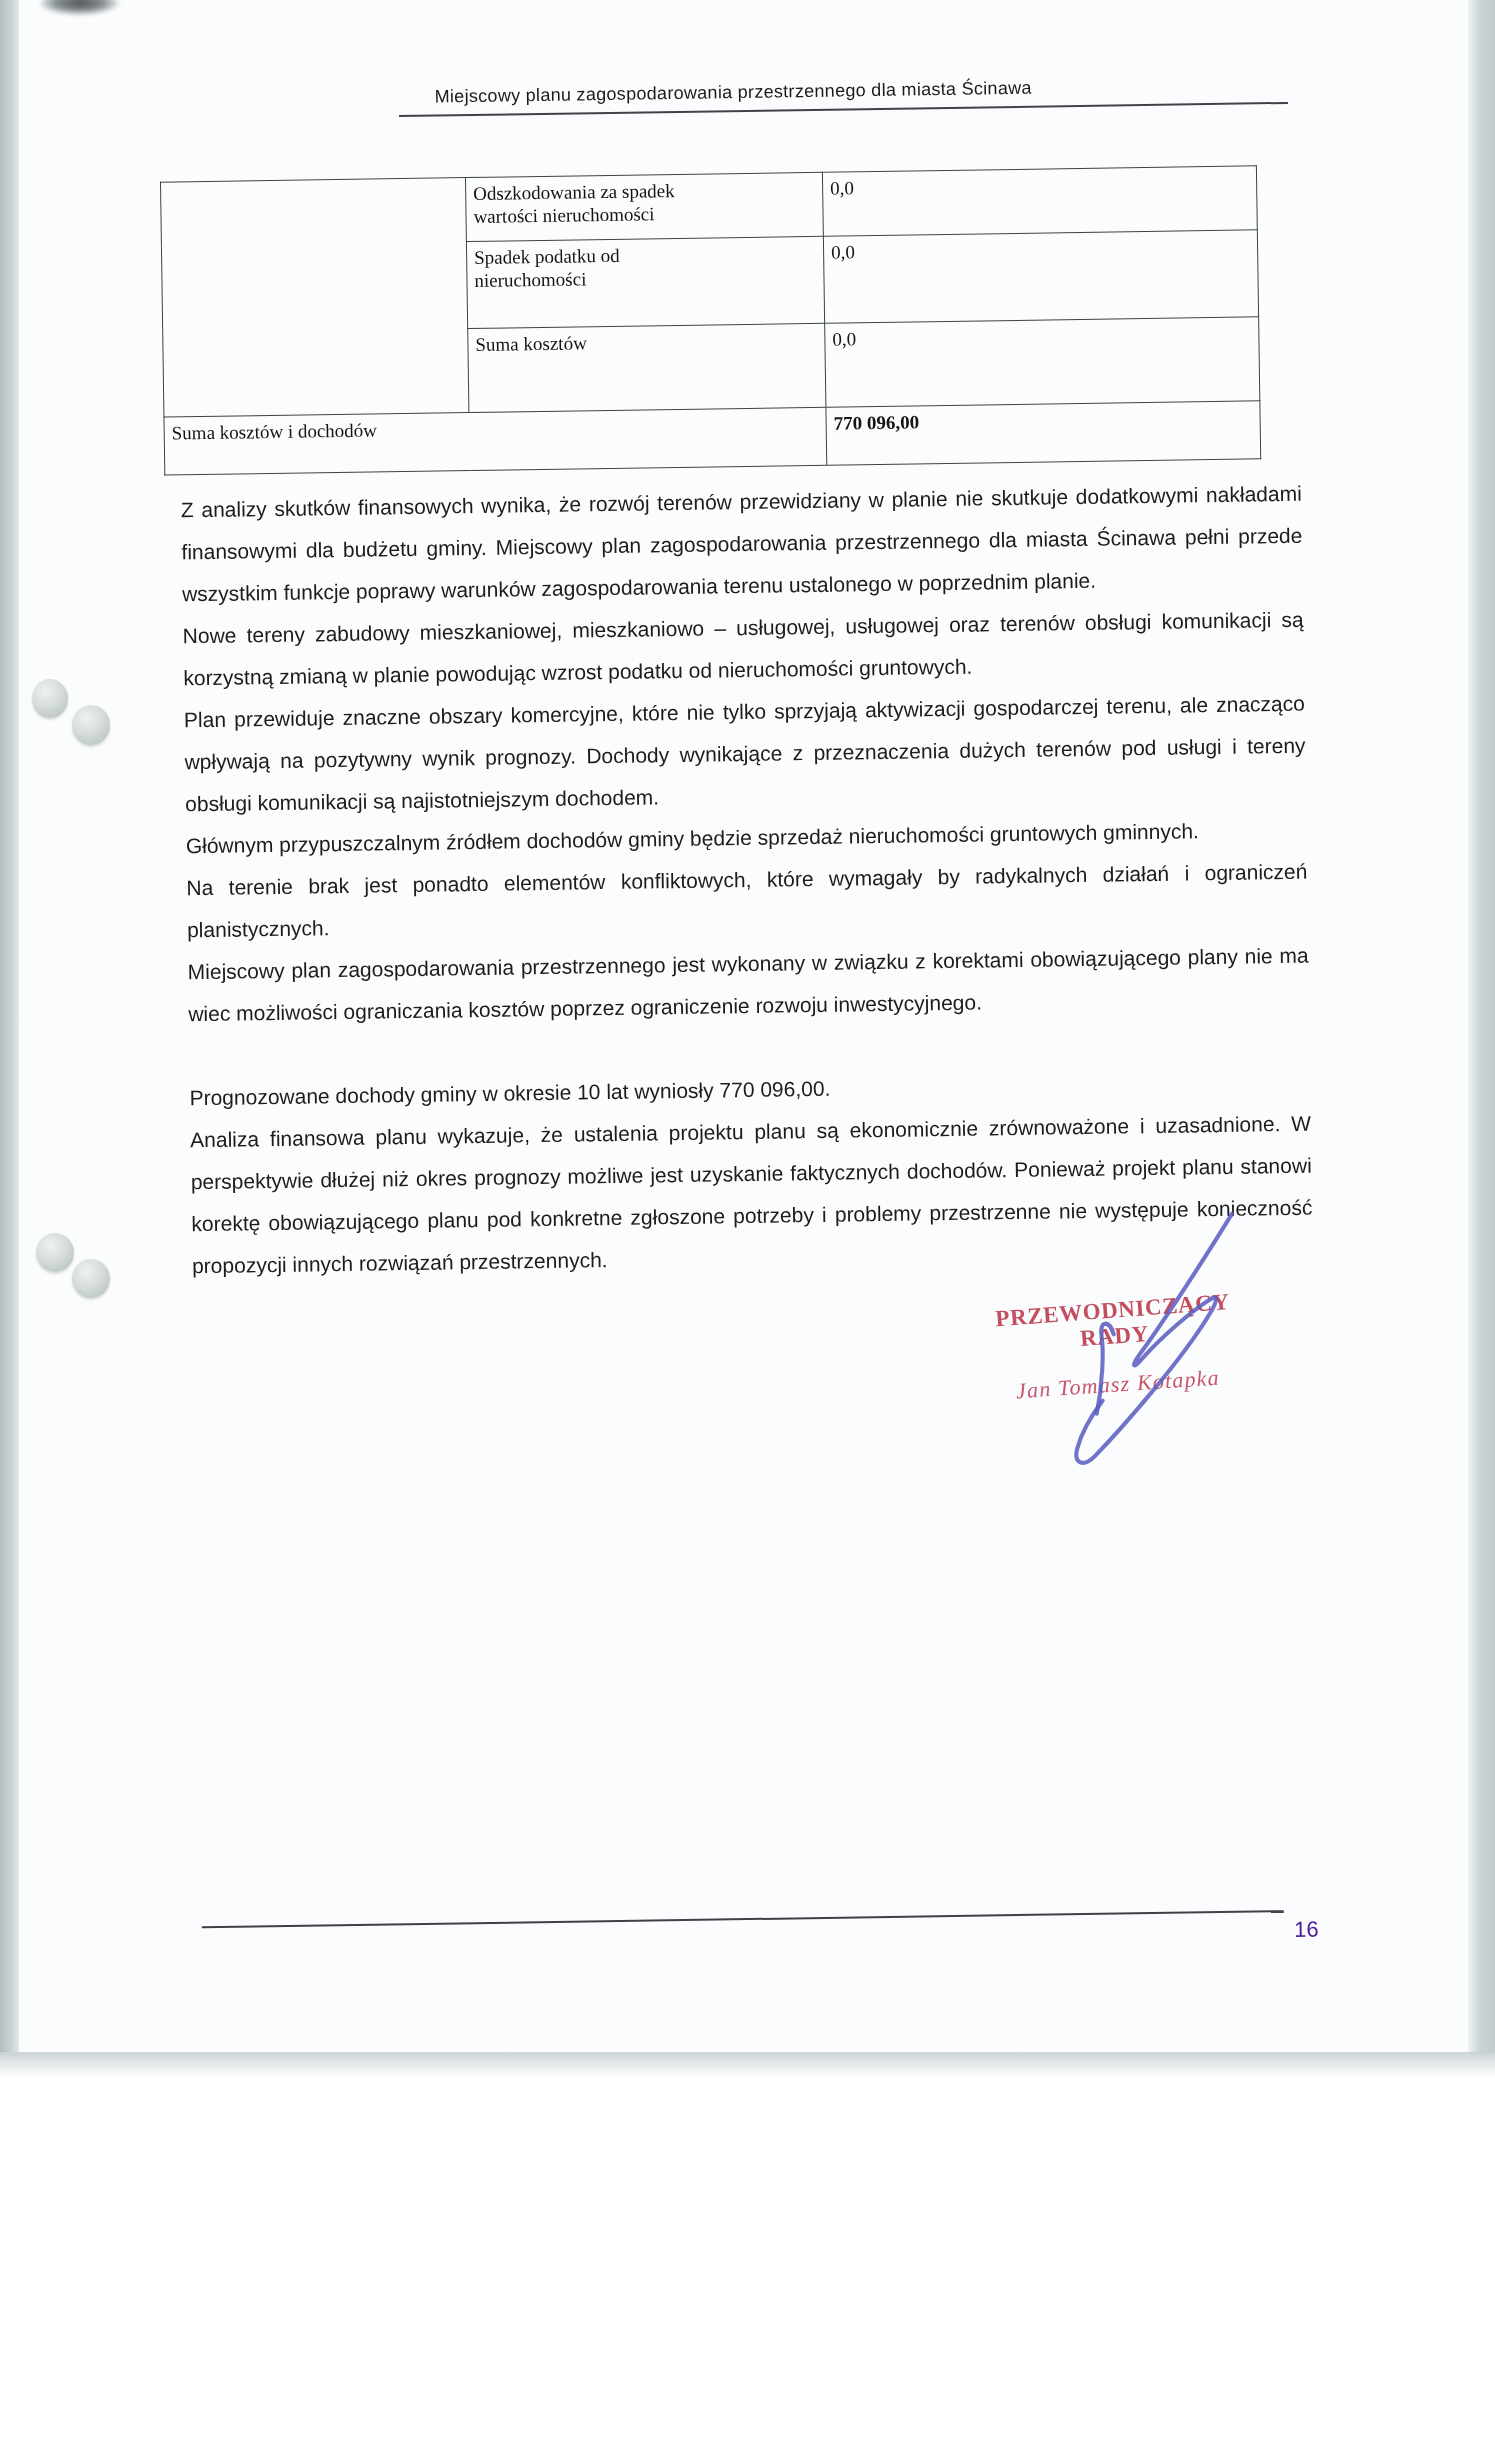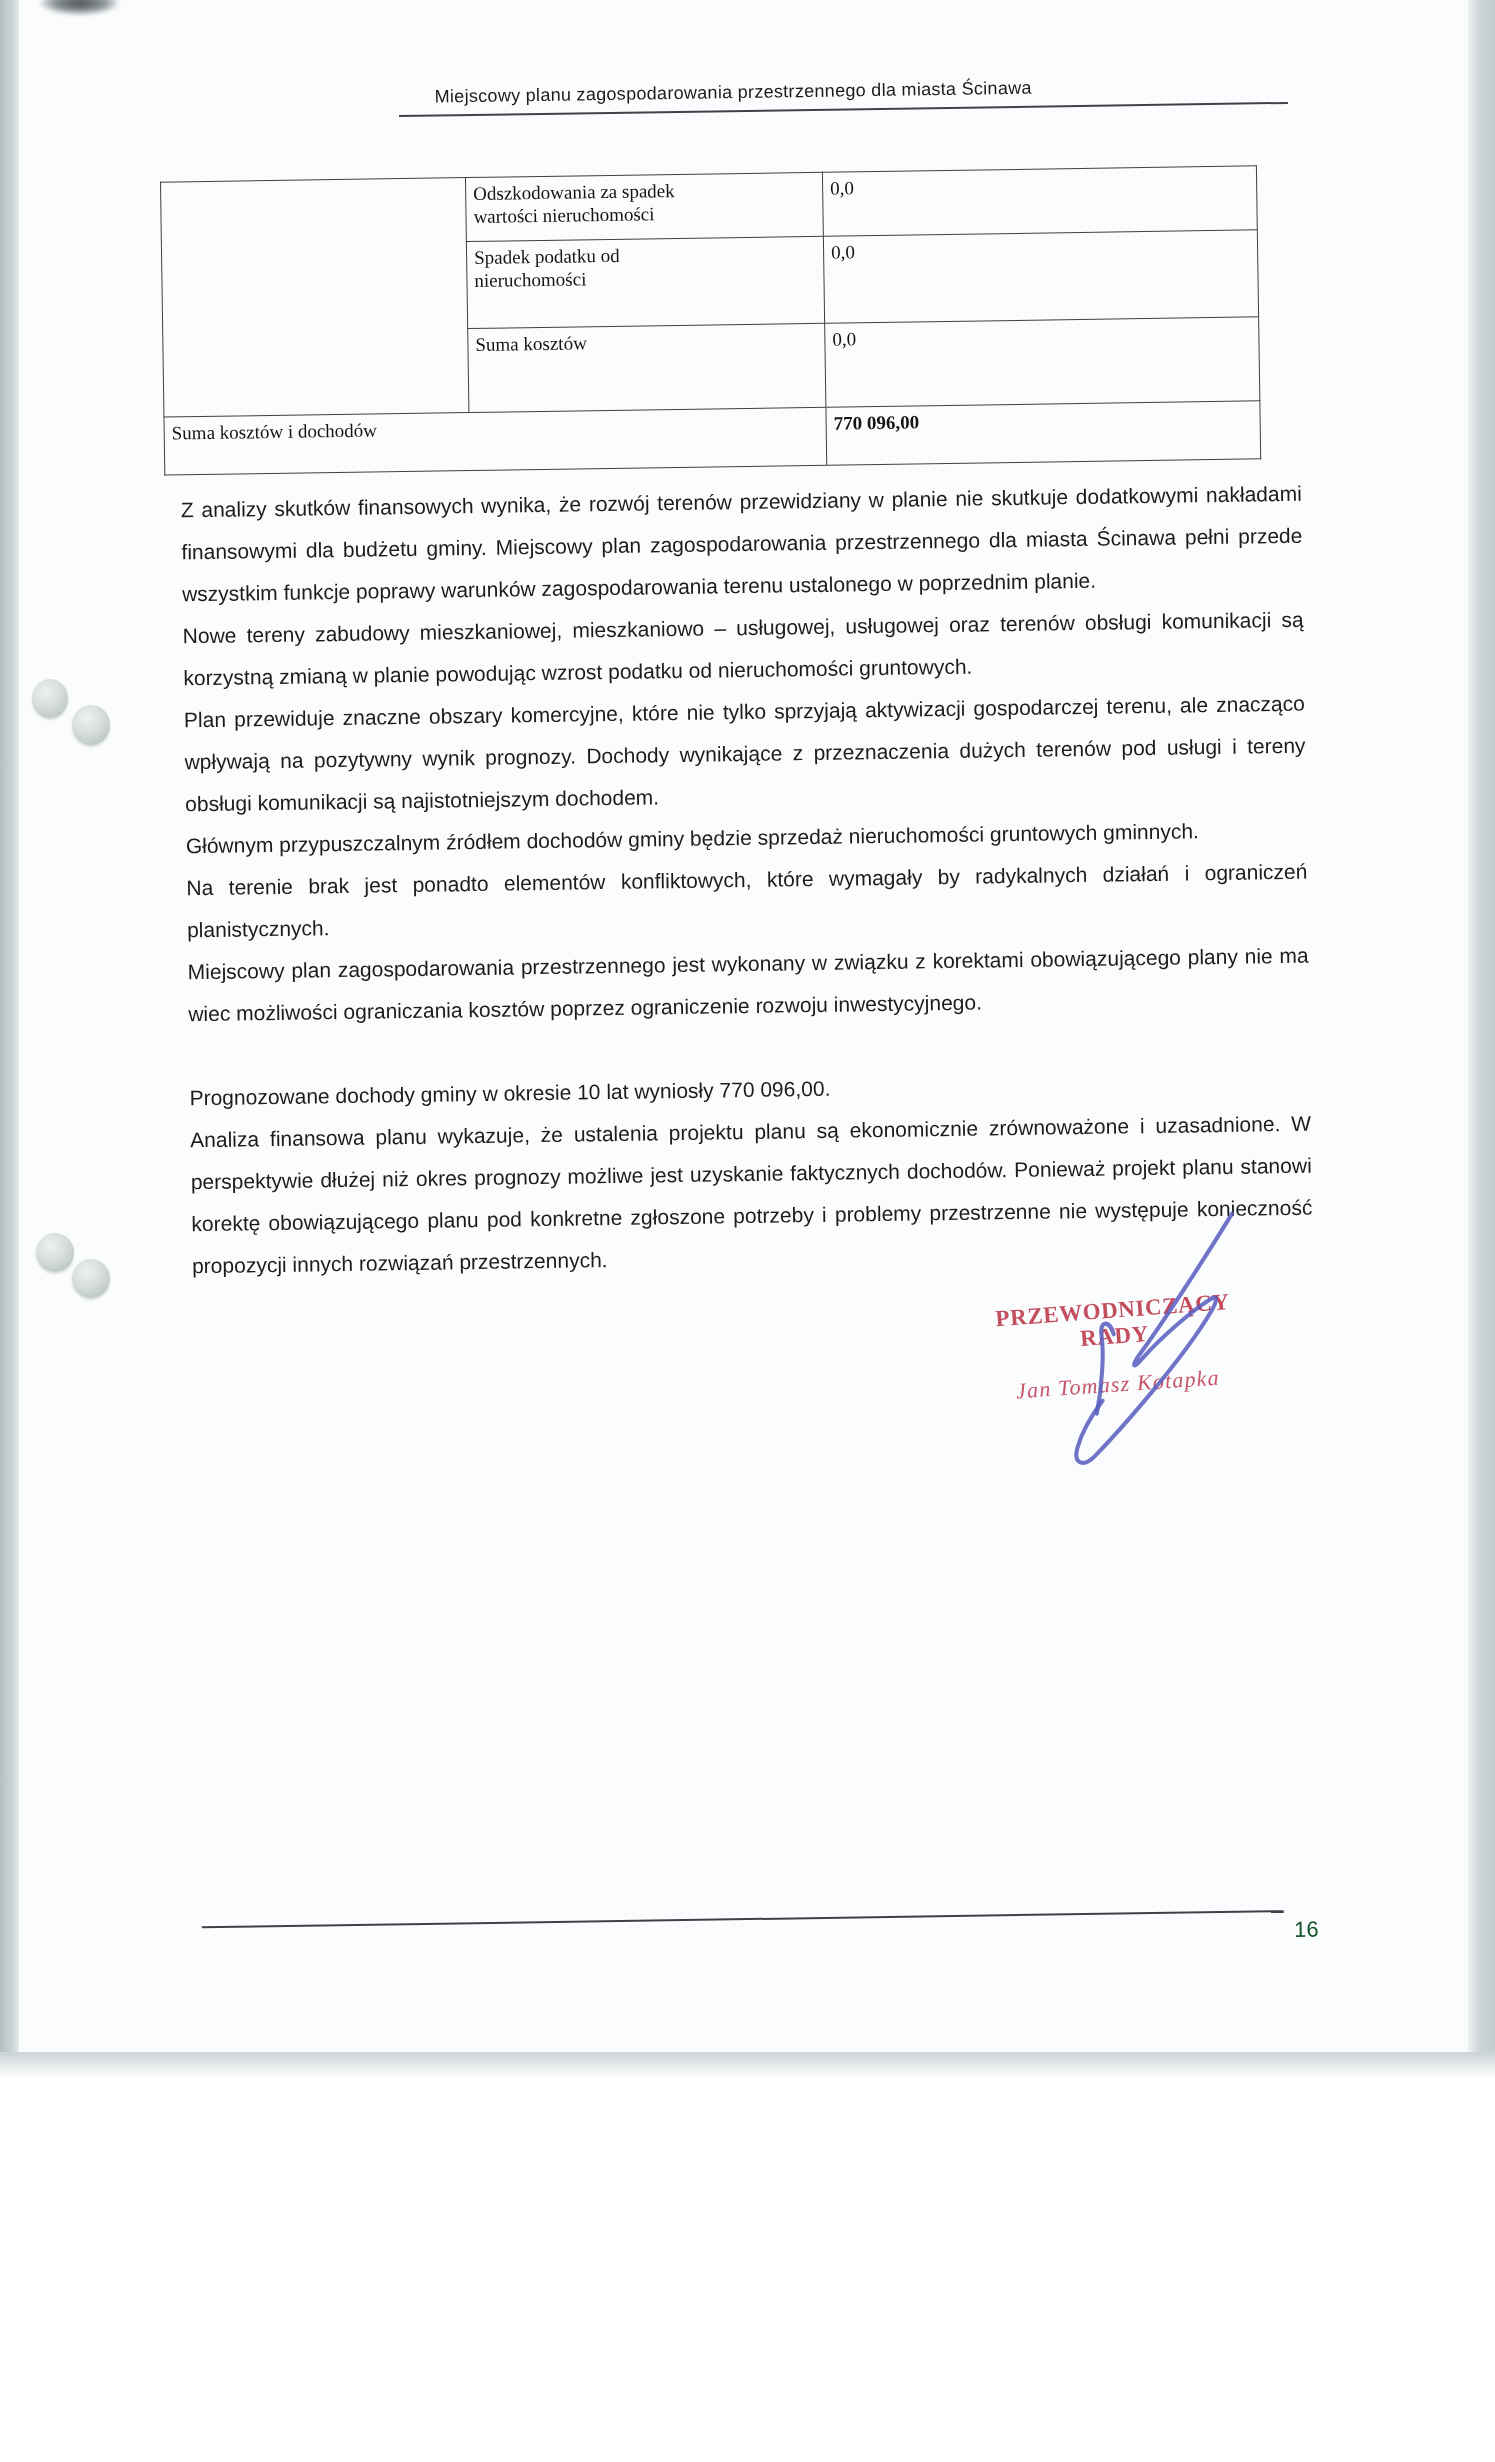--- a/index.html
+++ b/index.html
@@ -57,21 +57,21 @@
 
   .stamp-title{position:absolute;left:969px;top:1303px;width:281px;text-align:center;
     font-family:"Liberation Serif",serif;font-weight:600;font-size:23px;letter-spacing:0.6px;
     color:#c24e5e;transform:rotate(-3.4deg)}
   .stamp-name{position:absolute;left:990px;top:1377px;width:246px;text-align:center;
     font-family:"Liberation Serif",serif;font-style:italic;font-size:22px;letter-spacing:1.2px;
     color:#c8556a;transform:rotate(-3deg)}
   .sig-svg{position:absolute;left:938px;top:1196px;width:328px;height:387px}
 
   .footer-line{position:absolute;left:189px;top:1918px;width:1082px;height:1.8px;background:#3f3f49}
-  .page-number{position:absolute;left:1281px;top:1925px;font-size:22px;color:#14532d}
+  .page-number{position:absolute;left:1281px;top:1925px;font-size:22px;color:#4c1d95}
 </style>
 </head>
 <body>
 
 <div class="scan-bg"></div>
 <div class="edge-left"></div>
 <div class="edge-right"></div>
 <div class="scan-bottom"></div>
 <div class="smudge"></div>
 <div class="dot d1"></div>

